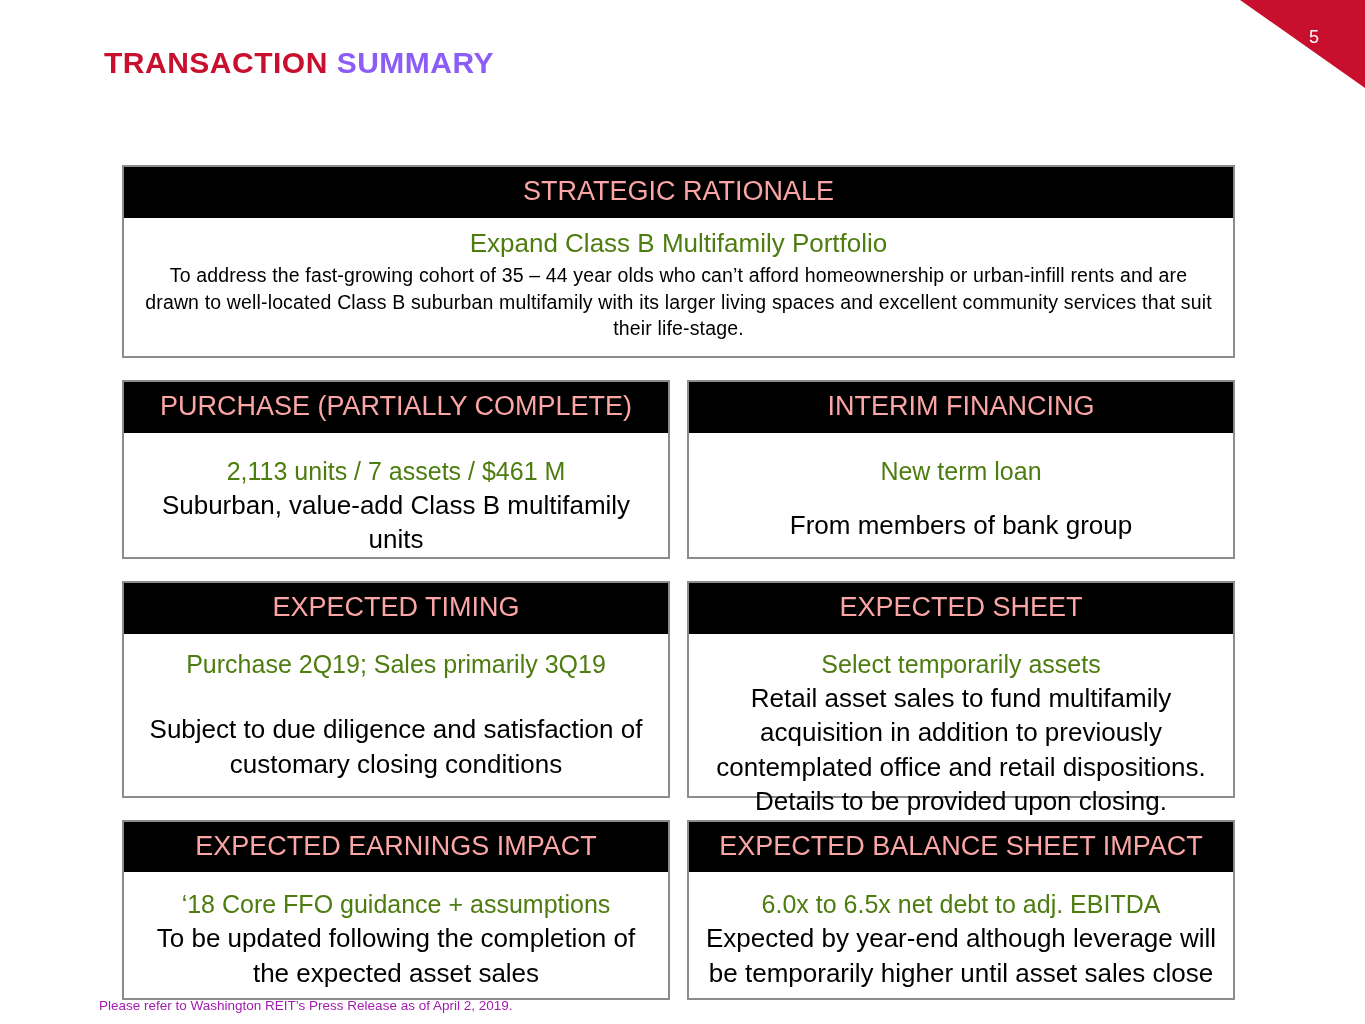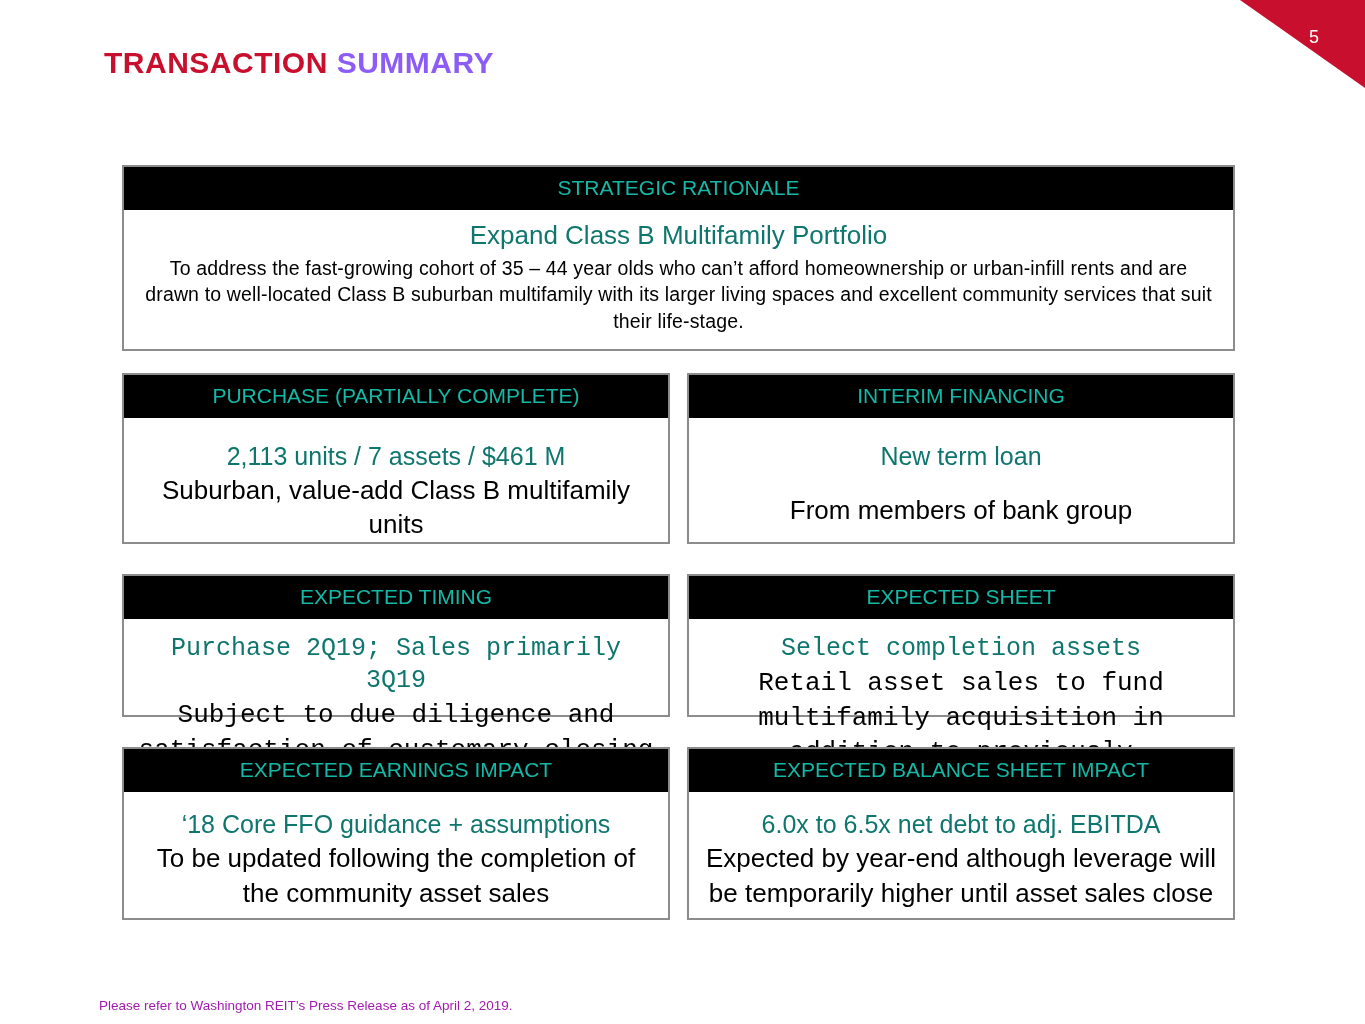--- a/index.html
+++ b/index.html
@@ -70,34 +70,34 @@
   }
 
   .card {
     background: #ffffff;
     border: 2px solid #8c8c8c;
     box-sizing: border-box;
     margin-bottom: 0;
   }
   .card-header {
     background: #000000;
-    color: #14b8a6;
+    color: #fca5a5;
     text-align: center;
-    font-size: 21px;
+    font-size: 27px;
     line-height: 1.25;
     padding: 8px 6px 9px 6px;
     box-sizing: border-box;
   }
   .card-body {
     padding: 10px 14px 14px 14px;
     text-align: center;
     box-sizing: border-box;
   }
   .headline {
-    color: #0f766e;
+    color: #4d7c0f;
     font-size: 25px;
     line-height: 1.28;
     margin: 0 0 1px 0;
   }
   .subtext {
     color: #000000;
     font-size: 26px;
     line-height: 1.33;
     margin: 0;
   }
@@ -116,36 +116,36 @@
   .row-full .subtext {
     font-size: 19.5px;
     line-height: 1.37;
     letter-spacing: 0.15px;
   }
 
   
   .row-2 {
     display: flex;
     justify-content: space-between;
-    margin-bottom: 30px;
+    margin-bottom: 22px;
   }
   .row-2 .card {
     width: 548px;
   }
   .row-2 .card-body {
     height: 120px;
     display: flex;
     flex-direction: column;
     justify-content: space-between;
     padding-top: 16px;
   }
 
   
   .body-tall .card-body { height: 124px; padding-top: 22px; }
-  .body-mid  .card-body { height: 96px; padding-top: 14px; font-family: Liberation Mono, monospace; }
+  .body-mid  .card-body { height: 162px; padding-top: 14px; }
   .body-short .card-body { height: 126px; padding-top: 16px; }
 
   .footnote {
     position: absolute;
     left: 99px;
     top: 998px;
     font-size: 13.5px;
     color: #a21caf;
   }
 </style>
@@ -192,32 +192,32 @@
     <div class="card body-mid">
       <div class="card-header">EXPECTED TIMING</div>
       <div class="card-body">
         <div class="headline">Purchase 2Q19; Sales primarily 3Q19</div>
         <div class="subtext">Subject to due diligence and satisfaction of customary closing conditions</div>
       </div>
     </div>
     <div class="card body-mid">
       <div class="card-header">EXPECTED SHEET</div>
       <div class="card-body">
-        <div class="headline">Select completion assets</div>
+        <div class="headline">Select temporarily assets</div>
         <div class="subtext">Retail asset sales to fund multifamily acquisition in addition to previously contemplated office and retail dispositions. Details to be provided upon closing.</div>
       </div>
     </div>
   </div>
 
   <div class="row-2">
     <div class="card body-short">
       <div class="card-header">EXPECTED EARNINGS IMPACT</div>
       <div class="card-body">
         <div class="headline">‘18 Core FFO guidance + assumptions</div>
-        <div class="subtext">To be updated following the completion of the community asset sales</div>
+        <div class="subtext">To be updated following the completion of the expected asset sales</div>
       </div>
     </div>
     <div class="card body-short">
       <div class="card-header">EXPECTED BALANCE SHEET IMPACT</div>
       <div class="card-body">
         <div class="headline">6.0x to 6.5x net debt to adj. EBITDA</div>
         <div class="subtext">Expected by year-end although leverage will be temporarily higher until asset sales close</div>
       </div>
     </div>
   </div>

